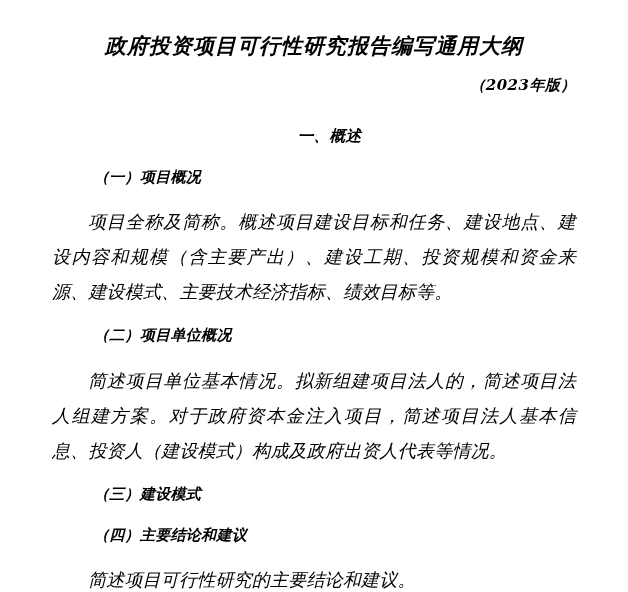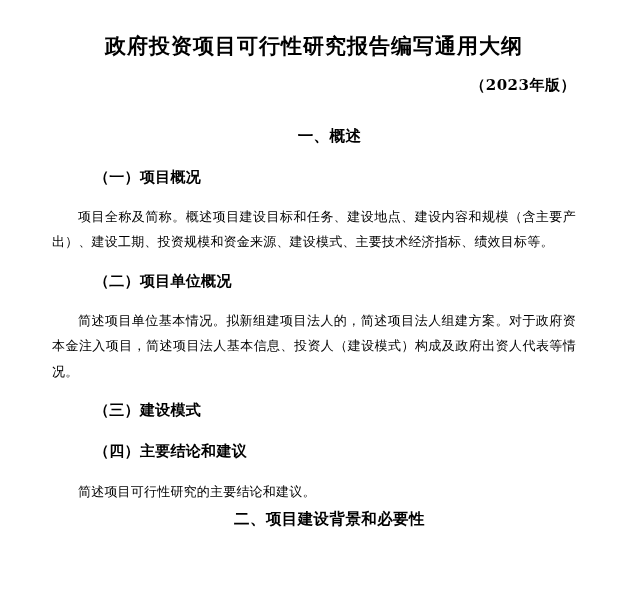--- a/index.html
+++ b/index.html
@@ -13,20 +13,21 @@
     overflow: hidden;
     font-family: "DejaVu Serif", "Liberation Serif", serif;
     color: #000000;
   }
   .page {
     width: 628px;
     height: 592px;
     box-sizing: border-box;
     padding: 18px 52px 0 52px;
     position: relative;
+    font-style: italic;
   }
   .doc-title {
     text-align: center;
     font-size: 21px;
     font-weight: bold;
     letter-spacing: 1px;
     line-height: 1.35;
     margin: 14px 0 0 0;
     font-family: "DejaVu Serif", "Liberation Serif", serif;
   }
@@ -51,21 +52,21 @@
   }
   .h2 {
     font-size: 15px;
     font-weight: bold;
     text-indent: 2em;
     line-height: 1.95;
     margin: 12px;
     letter-spacing: 0.3px;
   }
   .para {
-    font-size: 13px;
+    font-size: 18px;
     text-indent: 2em;
     line-height: 1.95;
     margin: 0;
     text-align: justify;
     text-justify: inter-ideograph;
     letter-spacing: 0.2px;
   }
 </style>
 </head>
 <body>

